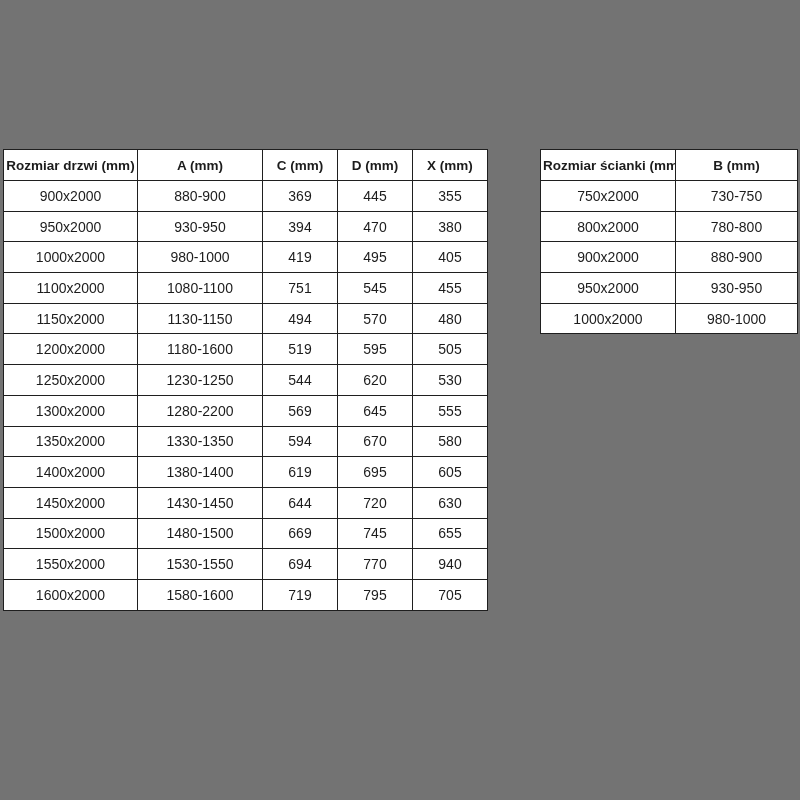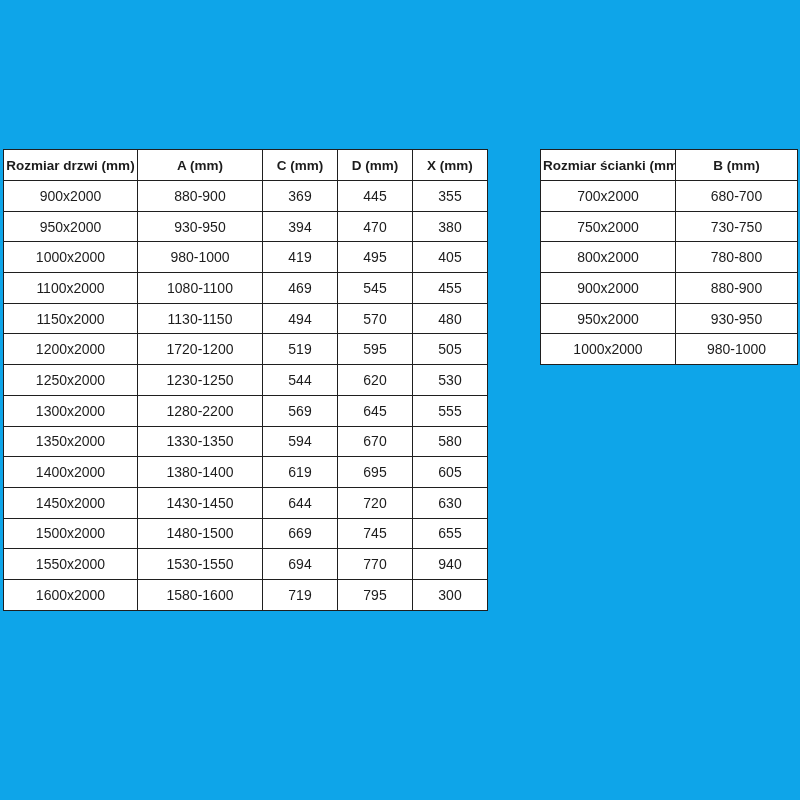--- a/index.html
+++ b/index.html
@@ -7,21 +7,21 @@
     padding: 0;
     width: 800px;
     height: 800px;
     background: #ffffff;
     font-family: "Liberation Sans", sans-serif;
   }
   .canvas {
     position: relative;
     width: 800px;
     height: 800px;
-    background: #0ea5e9;
+    background: #737373;
     overflow: hidden;
   }
   table.spec {
     position: absolute;
     border-collapse: collapse;
     table-layout: fixed;
     background: #ffffff;
   }
   table.spec th,
   table.spec td {
@@ -100,34 +100,34 @@
         <tr>
           <td>1000x2000</td>
           <td>980-1000</td>
           <td>419</td>
           <td>495</td>
           <td>405</td>
         </tr>
         <tr>
           <td>1100x2000</td>
           <td>1080-1100</td>
-          <td>469</td>
+          <td>751</td>
           <td>545</td>
           <td>455</td>
         </tr>
         <tr>
           <td>1150x2000</td>
           <td>1130-1150</td>
           <td>494</td>
           <td>570</td>
           <td>480</td>
         </tr>
         <tr>
           <td>1200x2000</td>
-          <td>1720-1200</td>
+          <td>1180-1600</td>
           <td>519</td>
           <td>595</td>
           <td>505</td>
         </tr>
         <tr>
           <td>1250x2000</td>
           <td>1230-1250</td>
           <td>544</td>
           <td>620</td>
           <td>530</td>
@@ -172,42 +172,38 @@
           <td>1530-1550</td>
           <td>694</td>
           <td>770</td>
           <td>940</td>
         </tr>
         <tr>
           <td>1600x2000</td>
           <td>1580-1600</td>
           <td>719</td>
           <td>795</td>
-          <td>300</td>
+          <td>705</td>
         </tr>
       </tbody>
     </table>
 
   <table class="spec" id="walls-table">
     <colgroup>
         <col>
         <col>
       </colgroup>
   <thead>
         <tr>
           <th>Rozmiar ścianki (mm)</th>
           <th>B (mm)</th>
         </tr>
       </thead>
       <tbody>
         <tr>
-          <td>700x2000</td>
-          <td>680-700</td>
-        </tr>
-        <tr>
           <td>750x2000</td>
           <td>730-750</td>
         </tr>
         <tr>
           <td>800x2000</td>
           <td>780-800</td>
         </tr>
         <tr>
           <td>900x2000</td>
           <td>880-900</td>

